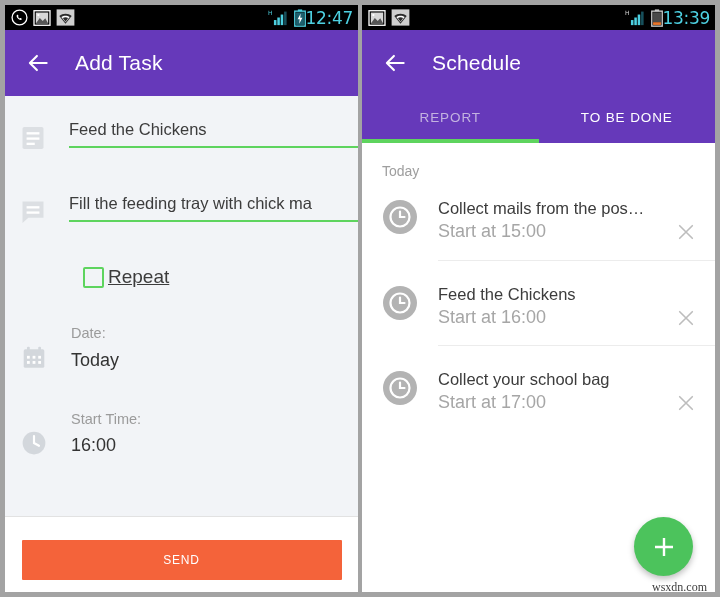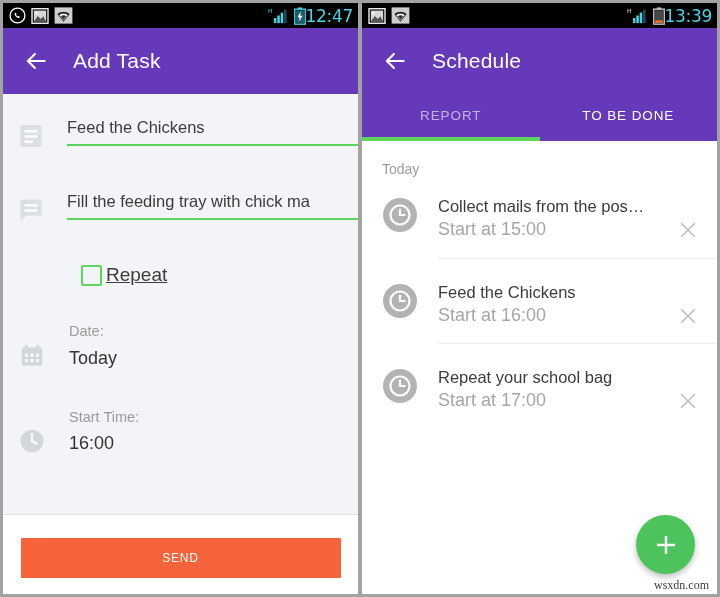--- a/index.html
+++ b/index.html
@@ -16,21 +16,21 @@
   .screens {
     display: flex;
     width: 720px;
     height: 597px;
   }
   .phone {
     position: relative;
     width: 360px;
     height: 597px;
     box-sizing: border-box;
-    border: 3px solid #a3a3a3;
+    border: 5px solid #a3a3a3;
     overflow: hidden;
     background: #0f766e;
   }
   .phone.left  { border-right-width: 2px; }
   .phone.right { border-left-width: 2px; }
 
   
   .statusbar {
     height: 25px;
     background: #000000;
@@ -473,21 +473,21 @@
         </svg>
       </div>
 
       <div class="task last">
         <svg class="task-icon" viewBox="0 0 36 36">
           <circle cx="18" cy="18" r="17" fill="#b3b3b3"></circle>
           <circle cx="18" cy="18" r="9.5" fill="none" stroke="#ffffff" stroke-width="2.2"></circle>
           <path d="M18 12.5 V18 H22.5" fill="none" stroke="#ffffff" stroke-width="2.2" stroke-linecap="round"></path>
         </svg>
         <div class="task-body">
-          <div class="task-title">Repeat your school bag</div>
+          <div class="task-title">Collect your school bag</div>
           <div class="task-sub">Start at 17:00</div>
         </div>
         <svg class="task-close" viewBox="0 0 20 20">
           <path d="M3 3 L17 17 M17 3 L3 17" stroke="#bdbdbd" stroke-width="1.8" stroke-linecap="round"></path>
         </svg>
       </div>
 
       <div class="fab">
         <svg width="26" height="26" viewBox="0 0 26 26">
           <path d="M13 4 V22 M4 13 H22" stroke="#ffffff" stroke-width="2.4" stroke-linecap="butt"></path>

